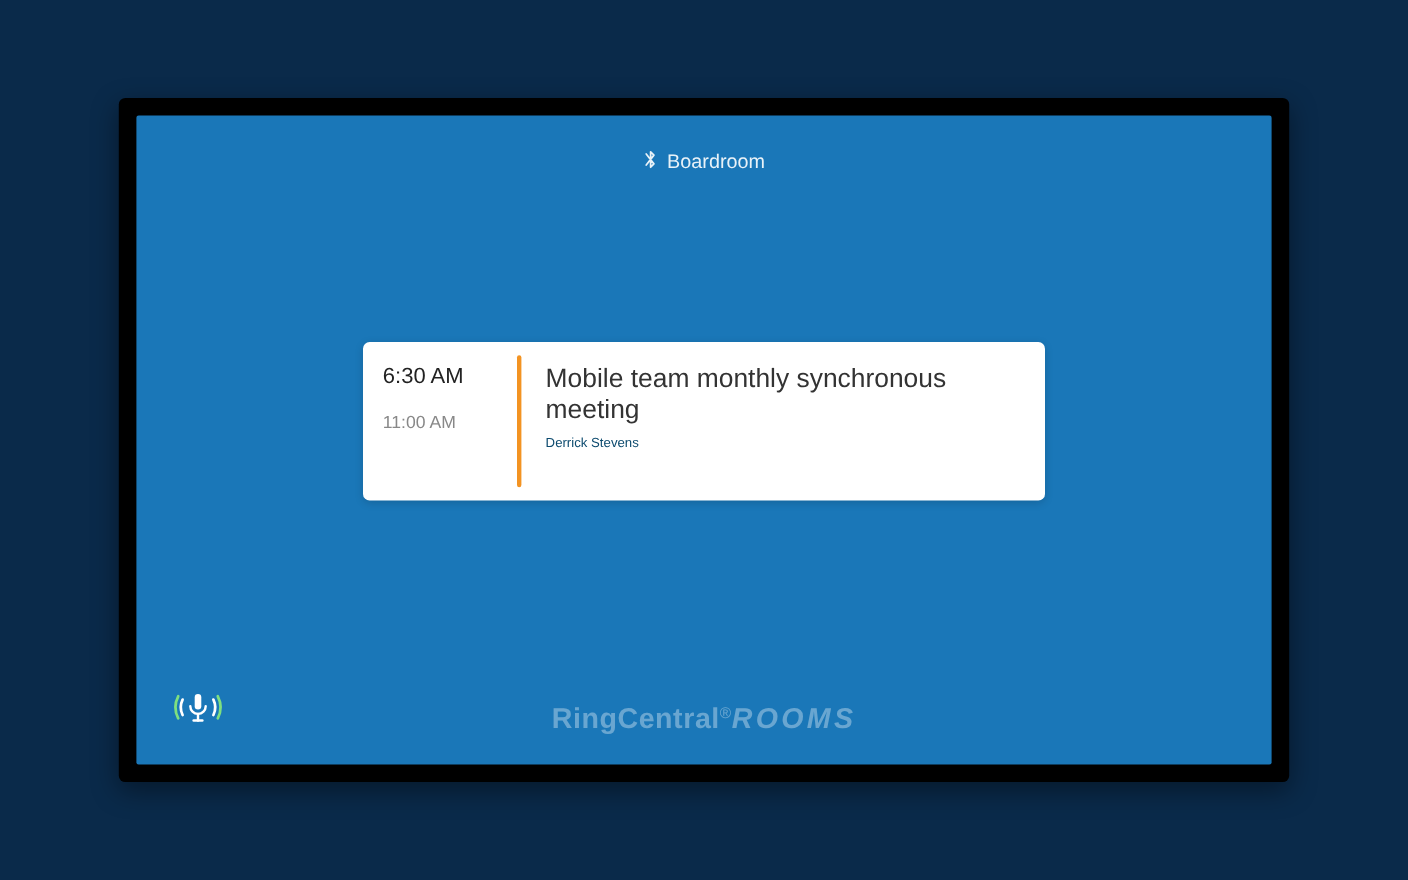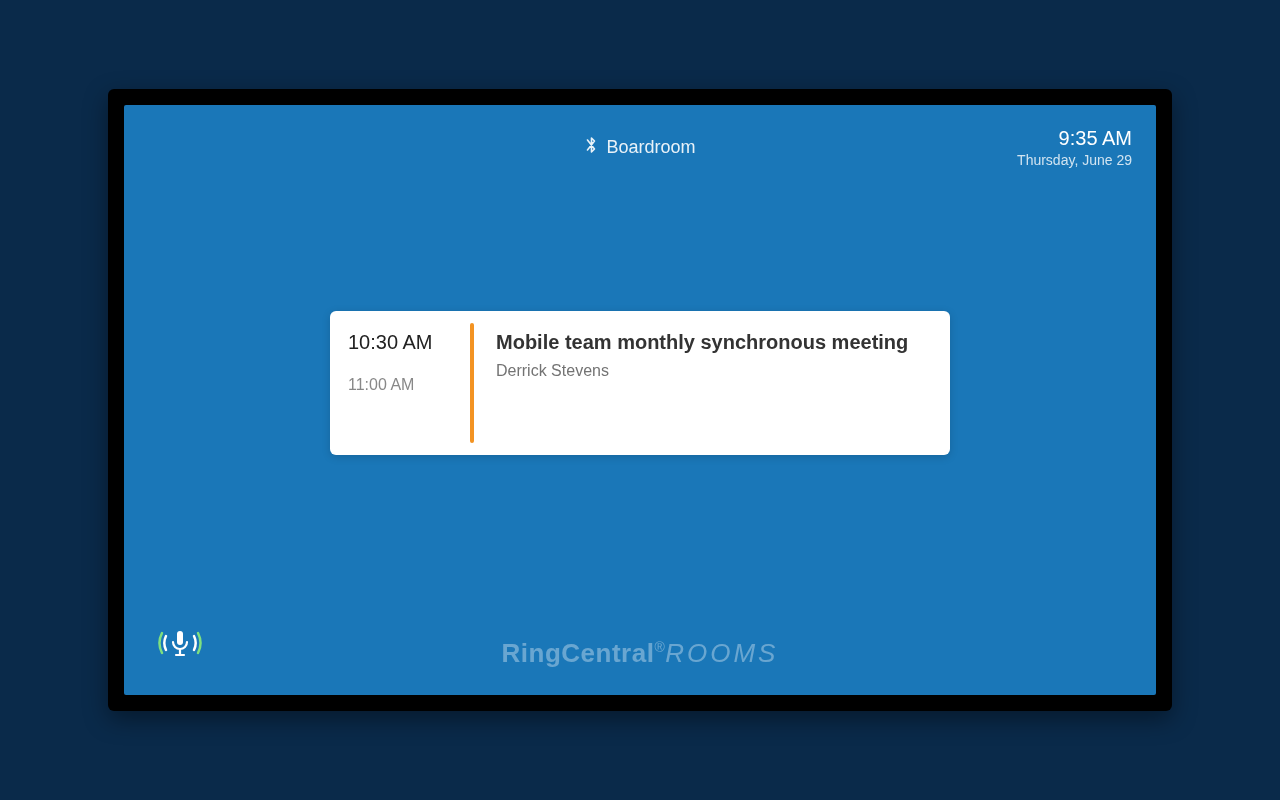--- a/index.html
+++ b/index.html
@@ -77,22 +77,22 @@
   }
   .meeting-start { font-size: 20px; color: #222; font-weight: 400; }
   .meeting-end { font-size: 16px; color: #888; margin-top: 22px; }
   .meeting-divider {
     width: 4px;
     background: #f39322;
     border-radius: 2px;
     margin: 12px 0;
   }
   .meeting-body { padding: 20px 22px; flex: 1; }
-  .meeting-title { font-size: 20px; color: #333; font-weight: 700; }
-  .meeting-organizer { font-size: 16px; color: #737373; margin-top: 8px; }
+  .meeting-title { font-size: 24px; color: #333; font-weight: 400; }
+  .meeting-organizer { font-size: 12px; color: #0c4a6e; margin-top: 8px; }
 
   .mic-indicator {
     position: absolute;
     left: 28px;
     bottom: 24px;
     width: 56px;
     height: 56px;
     display: flex;
     align-items: center;
     justify-content: center;
@@ -103,46 +103,42 @@
     bottom: 26px;
     left: 50%;
     transform: translateX(-50%);
     font-size: 26px;
     color: rgba(255,255,255,0.35);
     letter-spacing: 0.5px;
     white-space: nowrap;
   }
   .brand .bold { font-weight: 800; }
   .brand .reg  { font-size: 14px; vertical-align: super; }
-  .brand .thin { font-weight: 400; font-style: italic; letter-spacing: 3px; margin-left: 0;}
+  .brand .thin { font-weight: 700; font-style: italic; letter-spacing: 3px; margin-left: 0;}
 </style>
 </head>
 <body>
 
 <div class="device-frame">
   <div class="screen">
 
     <div class="topbar">
       <div class="top-center">
         <span>
           <svg width="14" height="20" viewBox="0 0 14 20" fill="none">
             <path d="M3 5 L10 14 L7 17 V3 L10 6 L3 15" stroke="rgba(255,255,255,0.9)" stroke-width="1.6" stroke-linejoin="round" stroke-linecap="round" fill="none"></path>
           </svg>
         </span>
         <span>Boardroom</span>
       </div>
-      <div class="top-right">
-        <div class="clock-time">9:35 AM</div>
-        <div class="clock-date">Thursday, June 29</div>
-      </div>
     </div>
 
     <div class="meeting-card">
       <div class="meeting-times">
-        <div class="meeting-start">10:30 AM</div>
+        <div class="meeting-start">6:30 AM</div>
         <div class="meeting-end">11:00 AM</div>
       </div>
       <div class="meeting-divider"></div>
       <div class="meeting-body">
         <div class="meeting-title">Mobile team monthly synchronous meeting</div>
         <div class="meeting-organizer">Derrick Stevens</div>
       </div>
     </div>
 
     <div class="mic-indicator">

